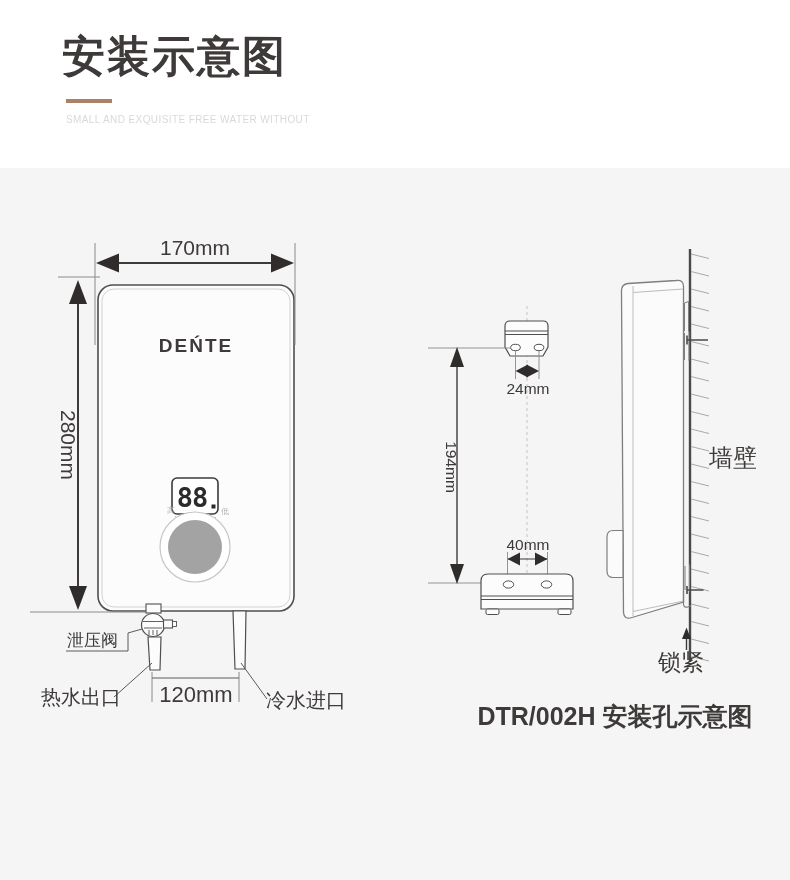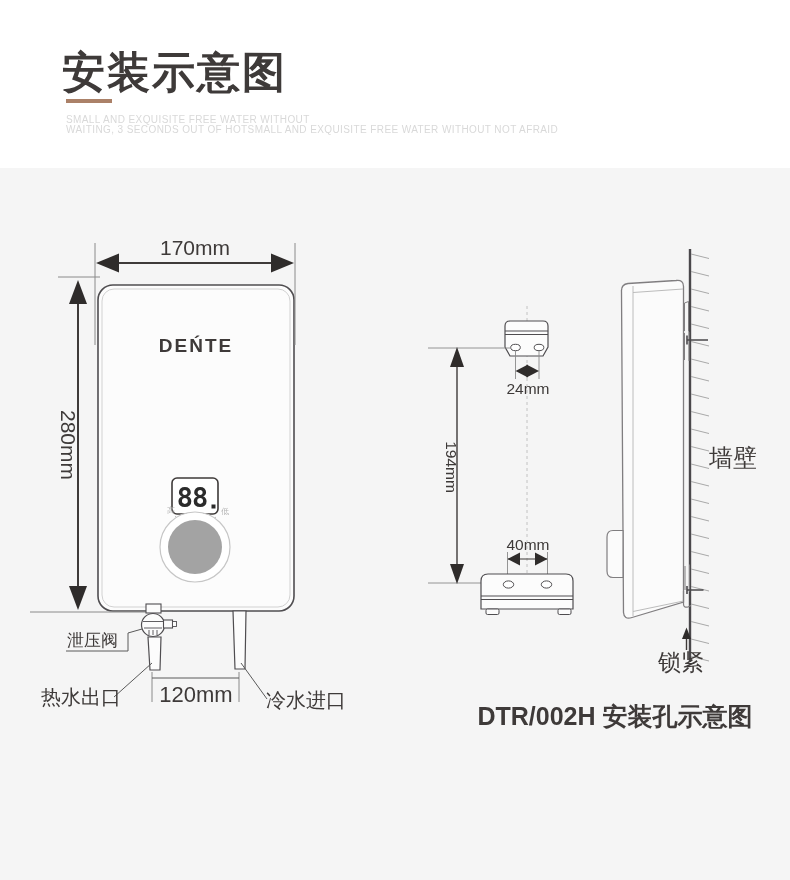--- a/index.html
+++ b/index.html
@@ -1,38 +1,37 @@
 <!DOCTYPE html>
 <html><head>
 <meta charset="utf-8">
 <style>
   html,body{margin:0;padding:0;}
   body{width:790px;height:880px;position:relative;background:#ffffff;
        font-family:"Liberation Sans", sans-serif;overflow:hidden;}
   .header{position:absolute;left:0;top:0;width:790px;height:168px;background:#ffffff;}
-  .page-title{position:absolute;left:62px;top:44px;font-size:43px;font-weight:600;
+  .page-title{position:absolute;left:62px;top:28px;font-size:43px;font-weight:600;
       color:#3e3a39;letter-spacing:2px;font-family:"Liberation Sans",sans-serif;text-align:center;}
   .accent-line{position:absolute;left:66px;top:99px;width:46px;height:4px;background:#ab8168;}
   .subtitle{position:absolute;left:66px;top:115px;font-size:10px;line-height:10px;
       color:#d9d9d9;letter-spacing:0.4px;}
   .diagram-panel{position:absolute;left:0;top:168px;width:790px;height:712px;background:#f5f5f5;}
   svg{position:absolute;left:0;top:0;}
   .dimtext{font-family:"Liberation Sans",sans-serif;fill:#3e3a39;}
   .cjk{fill:#3e3a39;font-family:"Liberation Sans",sans-serif;}
   .seg{font-family:"DejaVu Sans Mono",monospace;font-weight:bold;fill:#2b2b2b;}
 </style>
 </head>
 <body>
 
 <div class="header">
   <div class="page-title">安装示意图</div>
   <div class="accent-line"></div>
   <div class="subtitle">
     <div>SMALL AND EXQUISITE FREE WATER WITHOUT</div>
-    <div>WAITING, 3 SECONDS OUT OF HOTSMALL AND EXQUISITE FREE WATER WITHOUT NOT AFRAID</div>
   </div>
 </div>
 
 <div class="diagram-panel"></div>
 
 <svg width="790" height="880" viewBox="0 0 790 880">
 
   <g>
 
     <rect x="98" y="285" width="196" height="326" rx="15" fill="#fcfcfc" stroke="#4f4d50" stroke-width="1.6"></rect>

